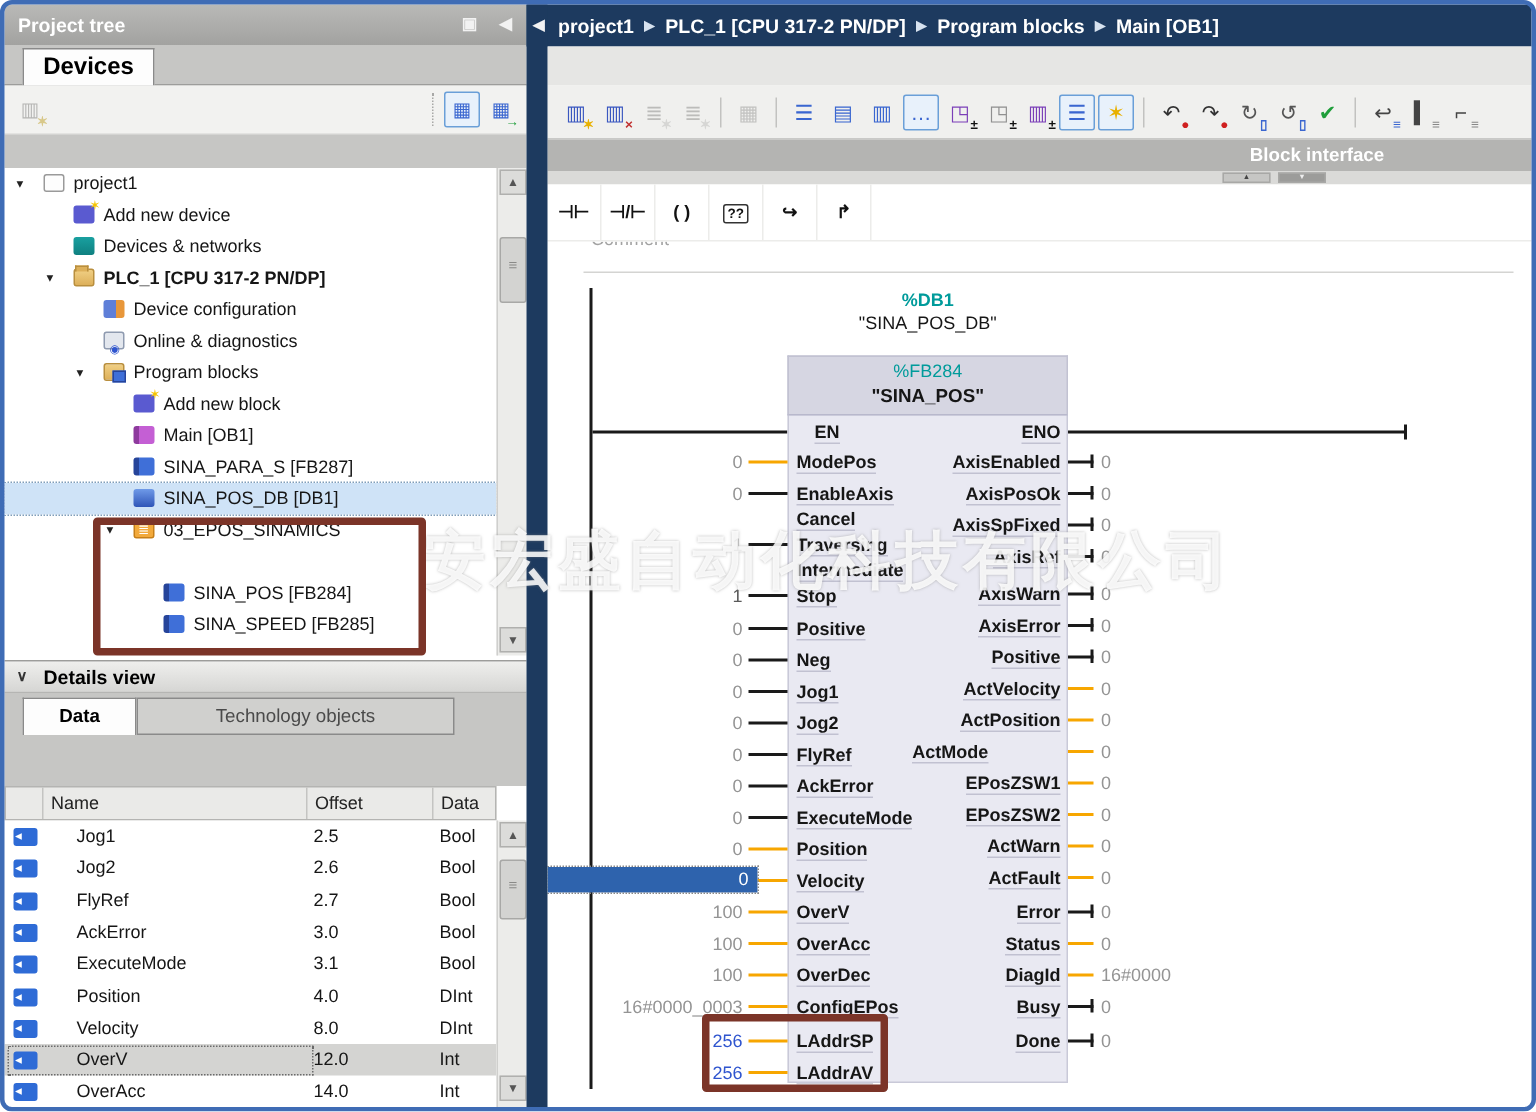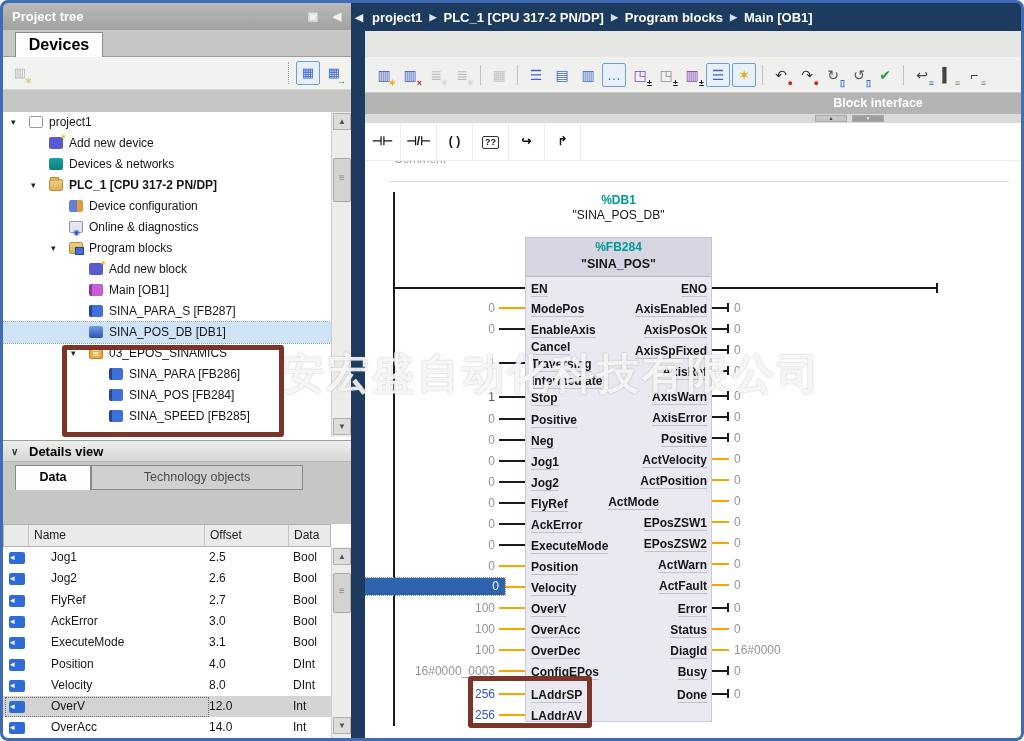--- a/index.html
+++ b/index.html
@@ -175,24 +175,20 @@
       <span class="tlabel" style="left: 106px;">SINA_PARA_S [FB287]</span>
     </div>
     <div class="tree-row sel" style="top: 210px;">
       <span class="ticon ic-db" style="left: 86px;"></span>
       <span class="tlabel" style="left: 106px;">SINA_POS_DB [DB1]</span>
     </div>
     <div class="tree-row" style="top: 231px;">
       <span class="tarrow" style="left: 68px;">▾</span>
       <span class="ticon ic-group" style="left: 86px;"></span>
       <span class="tlabel" style="left: 106px;">03_EPOS_SINAMICS</span>
-    </div>
-    <div class="tree-row" style="top: 252px;">
-      <span class="ticon ic-fb" style="left: 106px;"></span>
-      <span class="tlabel" style="left: 126px;">SINA_PARA [FB286]</span>
     </div>
     <div class="tree-row" style="top: 273px;">
       <span class="ticon ic-fb" style="left: 106px;"></span>
       <span class="tlabel" style="left: 126px;">SINA_POS [FB284]</span>
     </div>
     <div class="tree-row" style="top: 294px;">
       <span class="ticon ic-fb" style="left: 106px;"></span>
       <span class="tlabel" style="left: 126px;">SINA_SPEED [FB285]</span>
     </div>
   </div>
@@ -341,23 +337,23 @@
     <div style="position: absolute; left: 29px; top: -9px; width: 200px; height: 16px; font-size: 12px; color: rgb(162, 162, 162); z-index: 1;">Comment</div>
     <div style="position: absolute; left: 24px; top: 20px; width: 620px; height: 1px; background: rgb(212, 212, 210);"></div>
     <div style="position: absolute; left: 28px; top: 31px; width: 2px; height: 534px; background: rgb(26, 26, 26);"></div>
     <div class="wire" style="position: absolute; left: 30px; top: 126px; width: 130px; height: 2px; background: rgb(26, 26, 26);"></div>
     <div class="wire" style="position: absolute; left: 347px; top: 126px; width: 226px; height: 2px; background: rgb(26, 26, 26);"></div>
     <div style="position: absolute; left: 571px; top: 122px; width: 2px; height: 10px; background: rgb(26, 26, 26);"></div>
     <div style="position: absolute; left: 160px; top: 32px; width: 187px; height: 14px; text-align: center; font-size: 12px; font-weight: bold; color: rgb(0, 155, 155);">%DB1</div>
     <div style="position: absolute; left: 160px; top: 47px; width: 187px; height: 14px; text-align: center; font-size: 12px; color: rgb(22, 22, 22);">"SINA_POS_DB"</div>
     <div style="position: absolute; left: 160px; top: 76px; width: 187px; height: 485px; background: rgb(233, 233, 242); border: 1px solid rgb(201, 201, 216);"></div>
     <div style="position: absolute; left: 160px; top: 76px; width: 187px; height: 40px; background: rgb(214, 214, 226); border-width: 1px; border-style: solid; border-color: rgb(194, 194, 210) rgb(194, 194, 210) rgb(184, 184, 204); border-image: initial;"></div>
-    <div style="position: absolute; left: 160px; top: 79px; width: 187px; height: 14px; text-align: center; font-size: 12px; font-weight: bold; color: rgb(0, 155, 155); z-index: 2;">%FB284</div>
+    <div style="position: absolute; left: 160px; top: 79px; width: 187px; height: 14px; text-align: center; font-size: 12px; font-weight: normal; color: rgb(0, 155, 155); z-index: 2;">%FB284</div>
     <div style="position: absolute; left: 160px; top: 96px; width: 187px; height: 15px; text-align: center; font-size: 12.5px; font-weight: bold; color: rgb(22, 22, 22); z-index: 2;">"SINA_POS"</div>
-    <div class="prow" style="position: absolute; left: 166px; top: 119px; width: 60px; height: 16px;"><span class="lbl">EN</span></div>
+    <div class="prow" style="position: absolute; left: 178px; top: 119px; width: 60px; height: 16px;"><span class="lbl">EN</span></div>
     <div class="prow" style="position: absolute; left: 255px; top: 119px; width: 87px; height: 16px; text-align: right;"><span class="lbl">ENO</span></div>
     <div class="prow" style="position: absolute; left: 166px; top: 139px; width: 150px; height: 16px;"><span class="lbl">ModePos</span></div>
     <div class="prow val" style="position: absolute; left: 10px; top: 139px; width: 120px; height: 16px; text-align: right; color: rgb(148, 148, 148);">0</div>
     <div class="wire" style="position: absolute; left: 134px; top: 146px; width: 26px; height: 2px; background: rgb(247, 166, 0);"></div>
     <div class="prow" style="position: absolute; left: 166px; top: 160px; width: 150px; height: 16px;"><span class="lbl">EnableAxis</span></div>
     <div class="prow val" style="position: absolute; left: 10px; top: 160px; width: 120px; height: 16px; text-align: right; color: rgb(148, 148, 148);">0</div>
     <div class="wire" style="position: absolute; left: 134px; top: 167px; width: 26px; height: 2px; background: rgb(26, 26, 26);"></div>
     <div class="prow" style="position: absolute; left: 166px; top: 177px; width: 150px; height: 16px;"><span class="lbl">Cancel</span></div>
     <div class="prow" style="position: absolute; left: 166px; top: 194px; width: 150px; height: 16px;"><span class="lbl">Traversing</span></div>
     <div class="prow val" style="position: absolute; left: 10px; top: 194px; width: 120px; height: 16px; text-align: right; color: rgb(90, 90, 90);">1</div>

